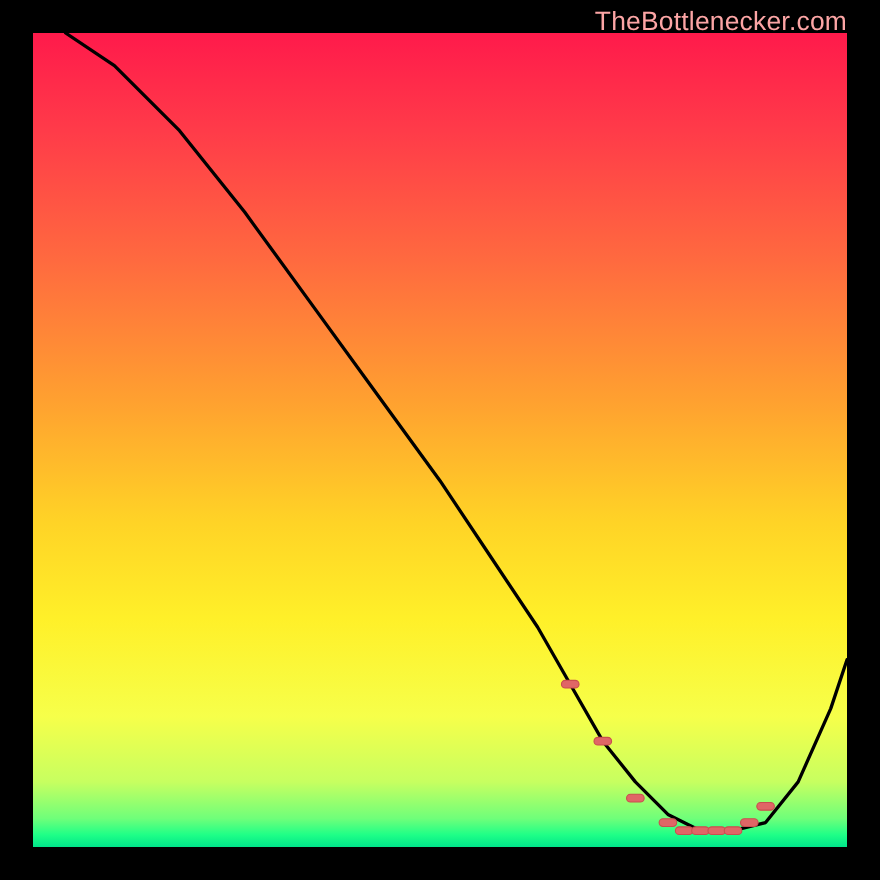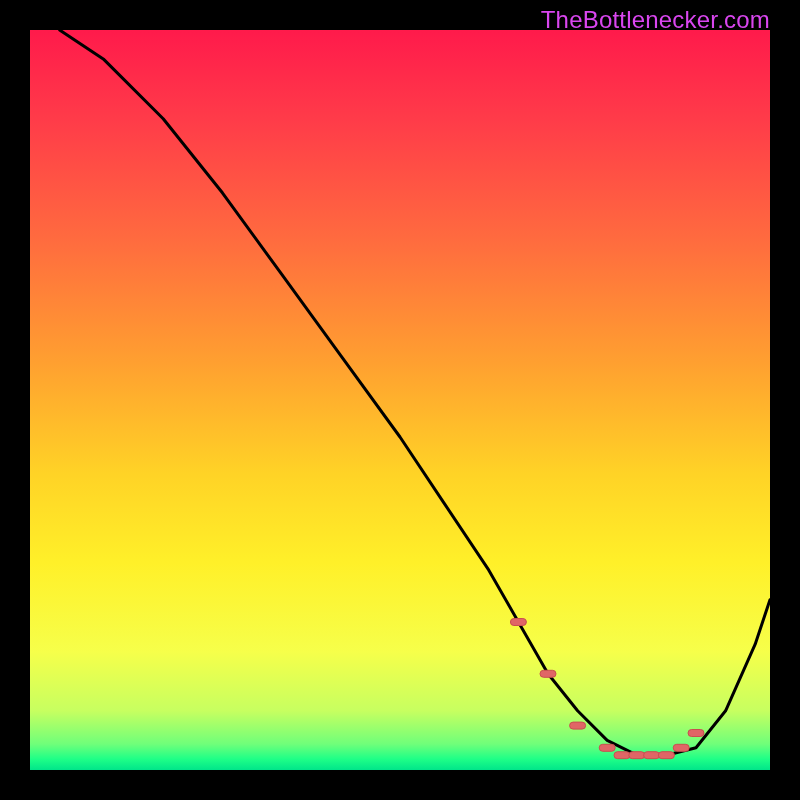--- a/index.html
+++ b/index.html
@@ -22,21 +22,21 @@
     position: absolute;
     left: 0;
     top: 0;
     width: 740px;
     height: 740px;
   }
   .watermark {
     position: absolute;
     top: 6px;
     right: 30px;
-    color: #d946ef;
+    color: #fca5a5;
     font-family: Arial, Helvetica, sans-serif;
     font-size: 24px;
     letter-spacing: 0.2px;
     user-select: none;
   }
 </style>
 </head>
 <body>
 
 <div class="watermark">TheBottlenecker.com</div>

